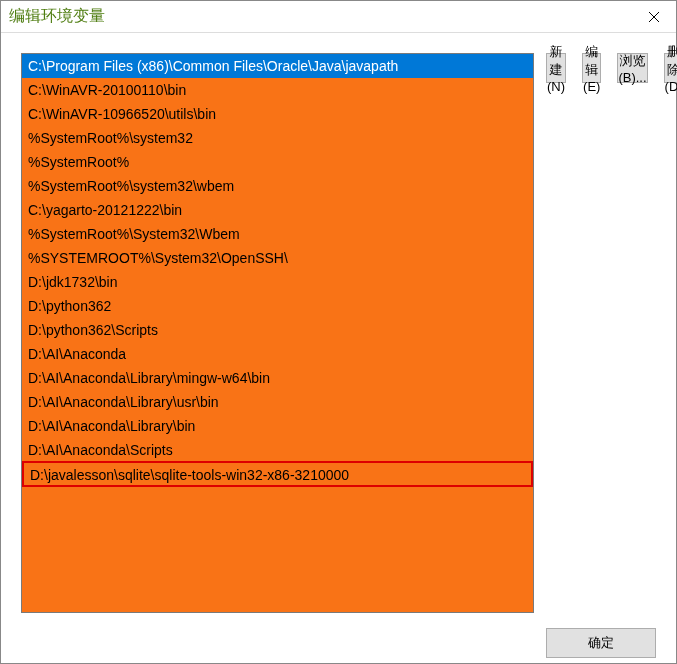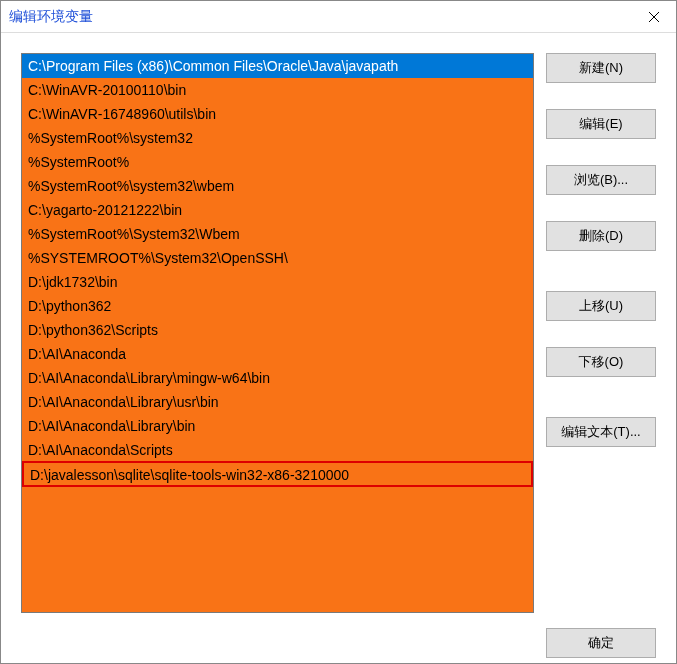--- a/index.html
+++ b/index.html
@@ -26,22 +26,22 @@
     .titlebar {
       height: 32px;
       display: flex;
       align-items: center;
       justify-content: space-between;
       padding: 0 0 0 8px;
       border-bottom: 1px solid #ddd;
       background: #fff;
     }
     .titlebar-title {
-      font-size: 14px;
-      color: #1d4ed8;
+      font-size: 16px;
+      color: #4d7c0f;
     }
     .titlebar-close {
       width: 45px;
       height: 31px;
       display: flex;
       align-items: center;
       justify-content: center;
       cursor: pointer;
     }
     .titlebar-close svg {
@@ -77,21 +77,21 @@
     .list-item.highlighted {
       border: 2px solid #d00;
       height: 26px;
       margin-top: -1px;
       position: relative;
       z-index: 1;
     }
     .sidebar {
       width: 110px;
       display: flex;
-      flex-direction: column;
+      flex-direction: row;
       gap: 8px;
     }
     .btn {
       height: 30px;
       border: 1px solid #adadad;
       background: #e1e1e1;
       font-size: 13px;
       color: #000;
       cursor: pointer;
       font-family: inherit;
@@ -125,21 +125,21 @@
         <line x1="0" y1="0" x2="10" y2="10" stroke="#000" stroke-width="1"></line>
         <line x1="10" y1="0" x2="0" y2="10" stroke="#000" stroke-width="1"></line>
       </svg>
     </div>
   </div>
 
   <div class="content">
     <div class="listbox" id="listbox">
         <div class="list-item selected">C:\Program Files (x86)\Common Files\Oracle\Java\javapath</div>
         <div class="list-item">C:\WinAVR-20100110\bin</div>
-        <div class="list-item">C:\WinAVR-16748960\utils\bin</div>
+        <div class="list-item">C:\WinAVR-10966520\utils\bin</div>
         <div class="list-item">%SystemRoot%\system32</div>
         <div class="list-item">%SystemRoot%</div>
         <div class="list-item">%SystemRoot%\system32\wbem</div>
         <div class="list-item">C:\yagarto-20121222\bin</div>
         <div class="list-item">%SystemRoot%\System32\Wbem</div>
         <div class="list-item">%SYSTEMROOT%\System32\OpenSSH\</div>
         <div class="list-item">D:\jdk1732\bin</div>
         <div class="list-item">D:\python362</div>
         <div class="list-item">D:\python362\Scripts</div>
         <div class="list-item">D:\AI\Anaconda</div>

